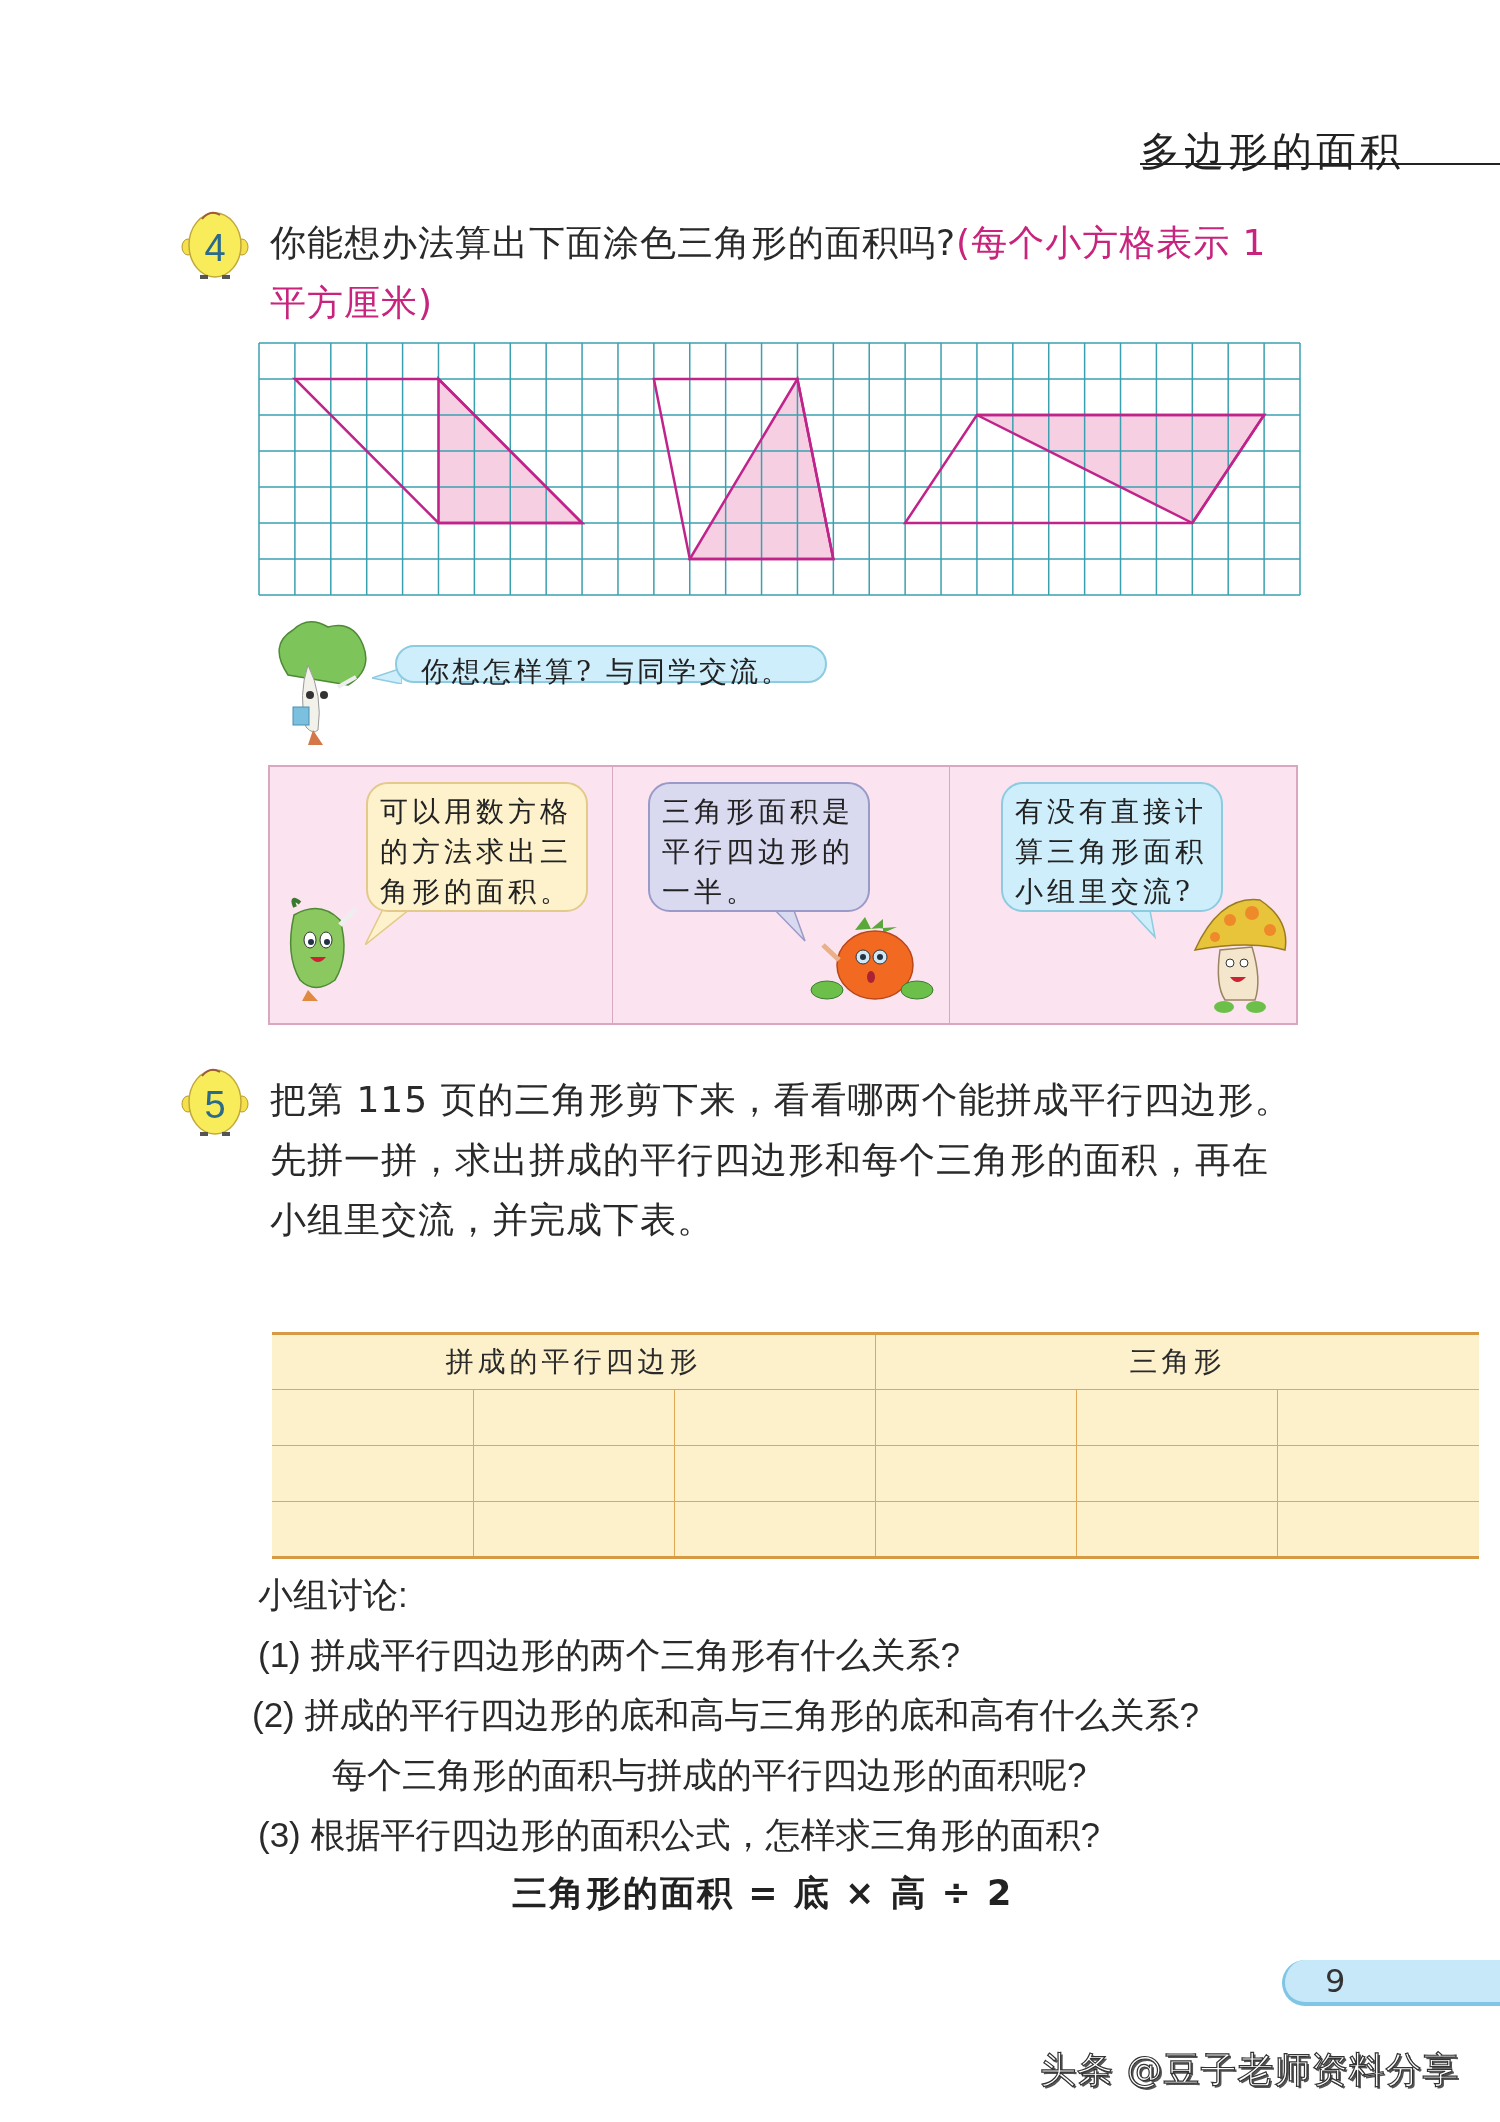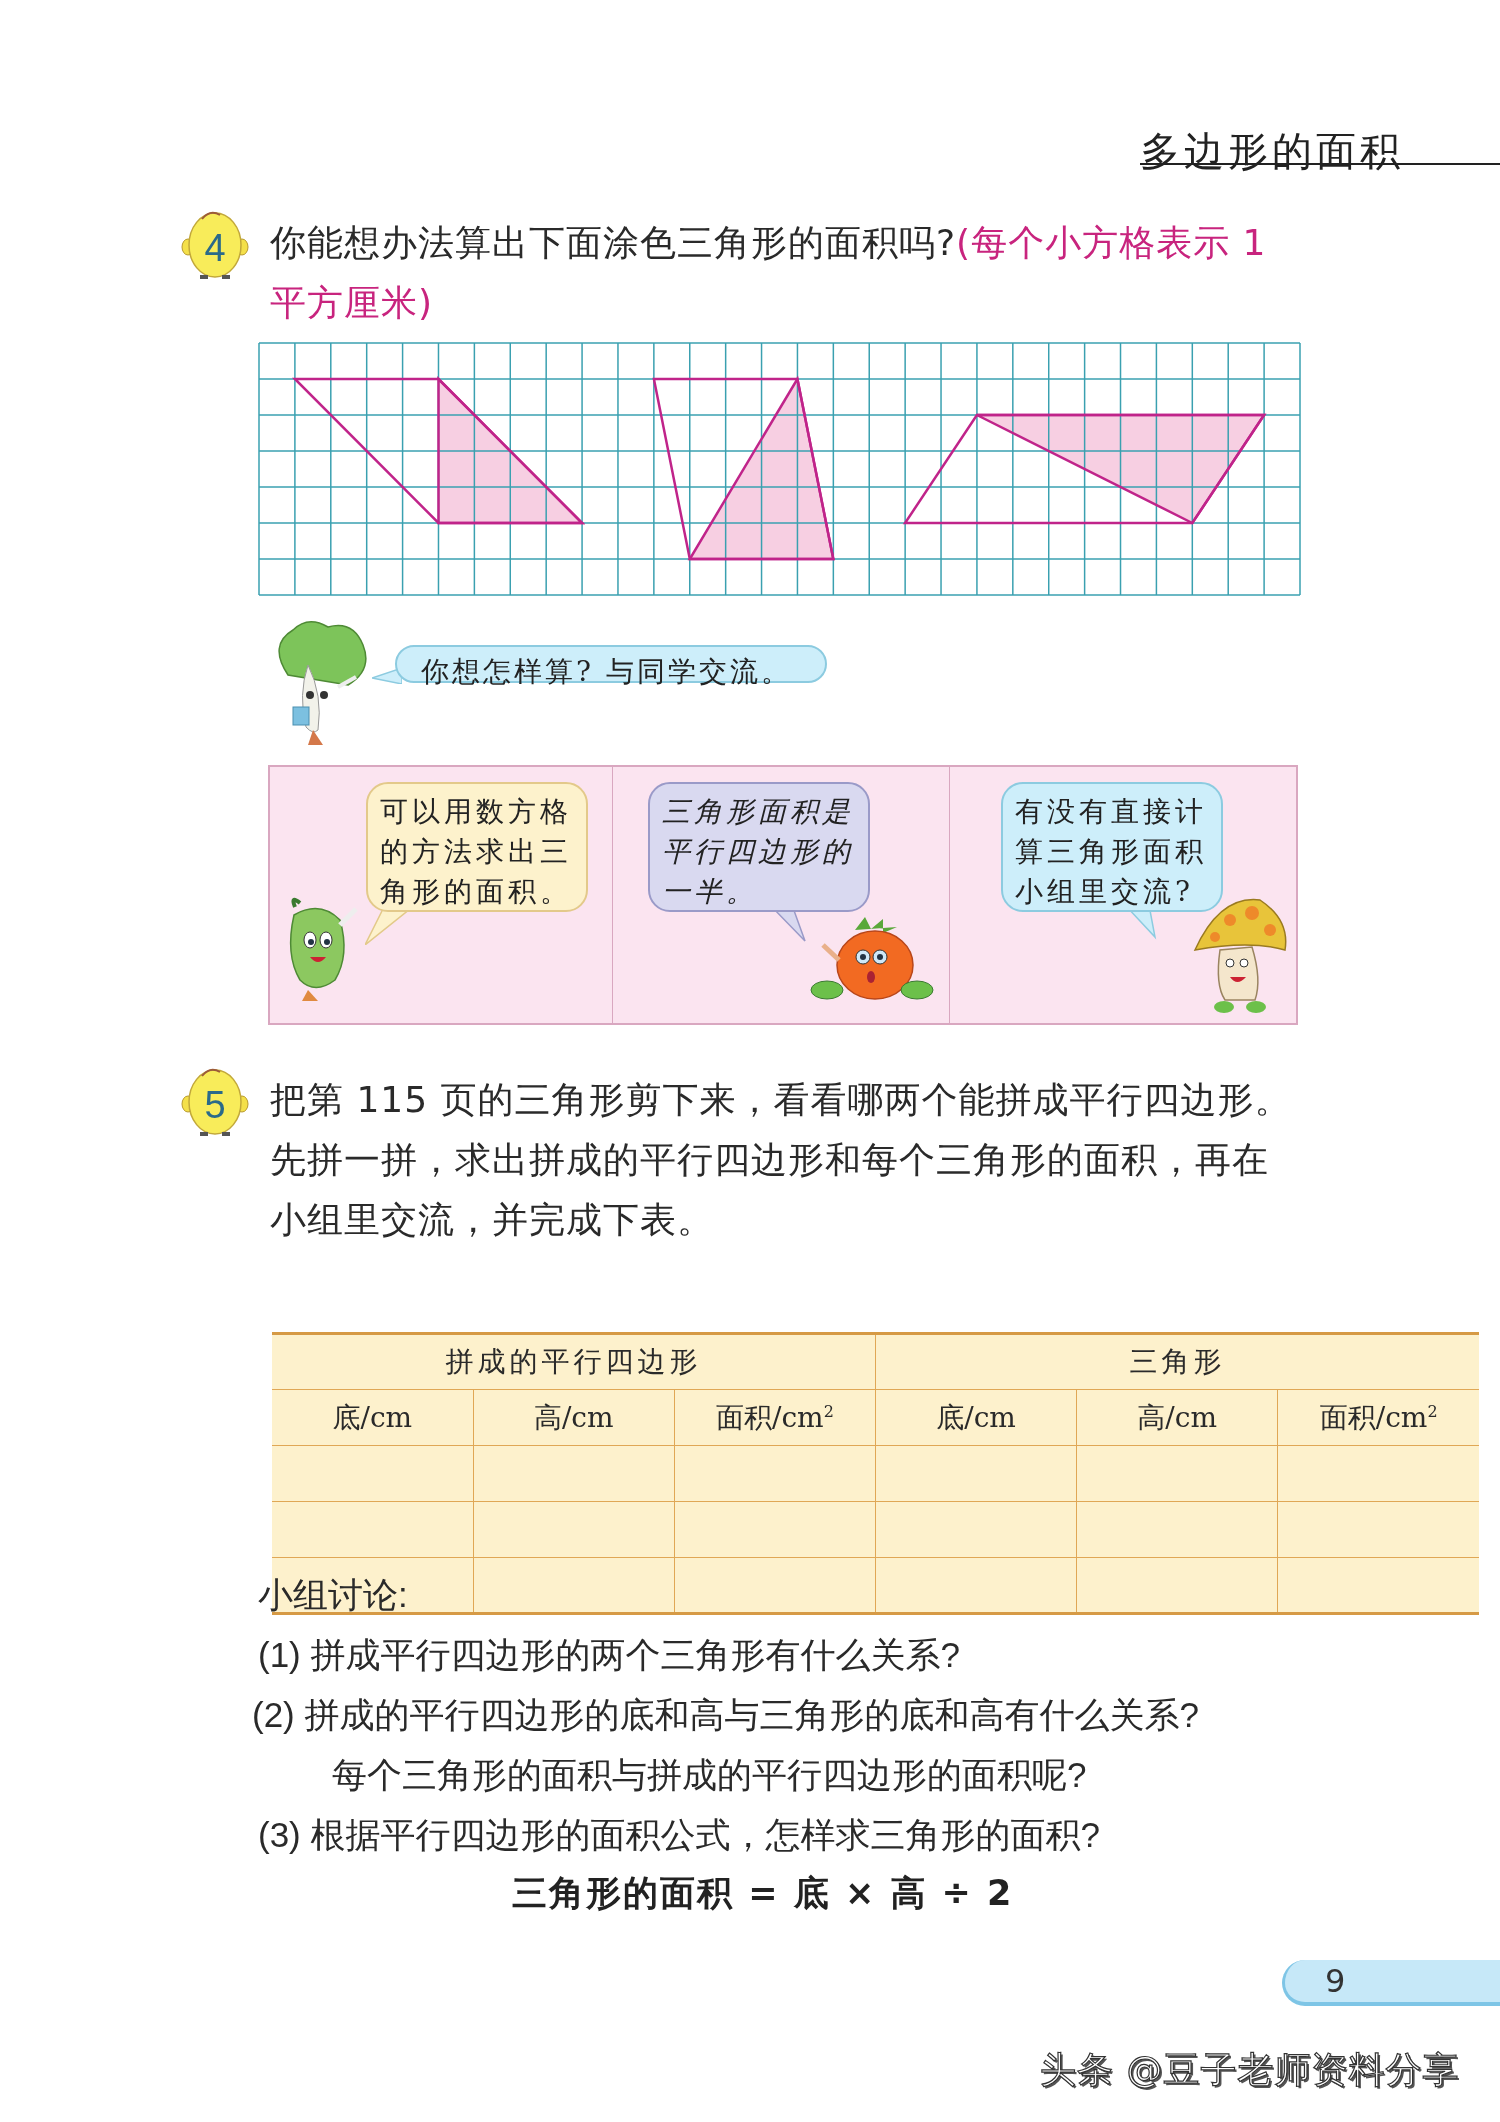--- a/index.html
+++ b/index.html
@@ -26,21 +26,21 @@
   
   .cabbage { left: 268px; top: 615px; width: 110px; height: 135px; }
   .bubble-top { left: 395px; top: 645px; width: 432px; height: 38px; background: #cdeefa; border: 2px solid #8ccbe0; border-radius: 28px; font-size: 28px; padding-left: 24px; line-height: 50px; letter-spacing: 3px; color: #222; }
   .bubble-top-tail { left: 372px; top: 668px; width: 30px; height: 16px; }
 
   
   .panel { left: 268px; top: 765px; width: 1030px; height: 260px; background: #fbe4f0; border: 2px solid #d9a7c0; }
   .panel-div { top: 765px; width: 1px; height: 260px; background: #d9a7c0; }
   .bubble { font-size: 28px; line-height: 40px; letter-spacing: 4px; color: #222; padding: 8px 12px; border-radius: 22px; }
   .b1 { left: 366px; top: 782px; width: 222px; height: 130px; background: #fdf2cc; border: 2px solid #e3c98a; }
-  .b2 { left: 648px; top: 782px; width: 222px; height: 130px; background: #d9d9f0; border: 2px solid #9a9ac8; font-style: italic; }
+  .b2 { left: 648px; top: 782px; width: 222px; height: 130px; background: #d9d9f0; border: 2px solid #9a9ac8; }
   .b3 { left: 1001px; top: 782px; width: 222px; height: 130px; background: #cdeefa; border: 2px solid #8ccbe0; }
   .char { }
 
   
   .tbl { left: 272px; top: 1332px; width: 1207px; border-collapse: collapse; background: #fdf1cc; font-size: 28px; }
   .tbl td { border: 1.5px solid #e0a755; text-align: center; color: #2a2a2a; height: 56px; width: 170.5px; }
   .tbl tr:first-child td { border-top: 3px solid #d69a45; }
   .tbl tr:last-child td { border-bottom: 3px solid #d69a45; }
   .tbl td:first-child { border-left: none; }
   .tbl td:last-child { border-right: none; }
@@ -236,28 +236,20 @@
 <div class="abs q-text" style="left:270px; top:1130px;">先拼一拼，求出拼成的平行四边形和每个三角形的面积，再在</div>
 <div class="abs q-text" style="left:270px; top:1190px;">小组里交流，并完成下表。</div>
 
 <table class="abs tbl">
   <tbody>
       <tr>
     <td colspan="3" class="group">拼成的平行四边形</td>
     <td colspan="3" class="group">三角形</td>
   </tr>
   <tr>
-    <td><span>底/cm</span></td>
-    <td><span>高/cm</span></td>
-    <td><span>面积/cm</span><sup>2</sup></td>
-    <td><span>底/cm</span></td>
-    <td><span>高/cm</span></td>
-    <td><span>面积/cm</span><sup>2</sup></td>
-  </tr>
-  <tr>
     <td></td>
     <td></td>
     <td></td>
     <td></td>
     <td></td>
     <td></td>
   </tr>
   <tr>
     <td></td>
     <td></td>

